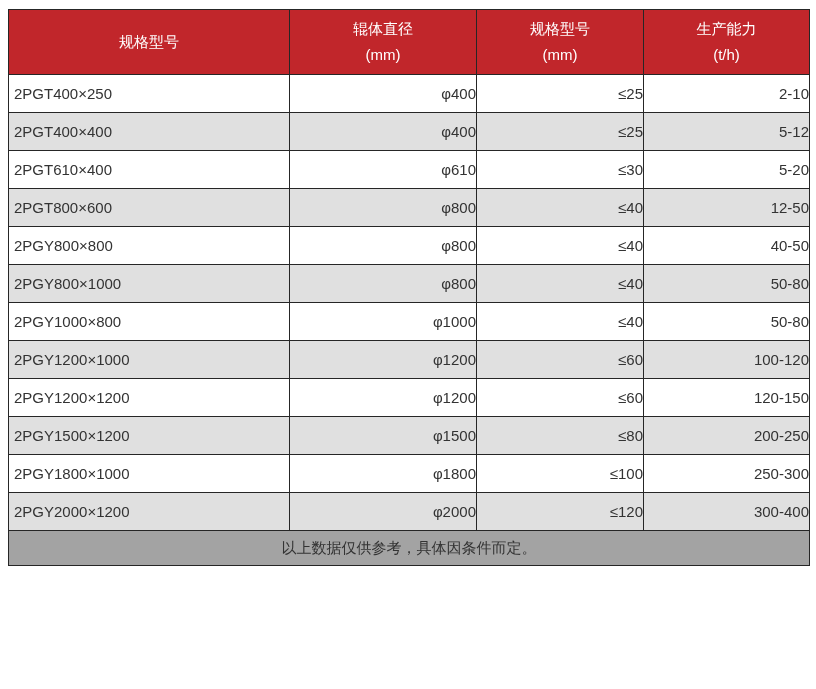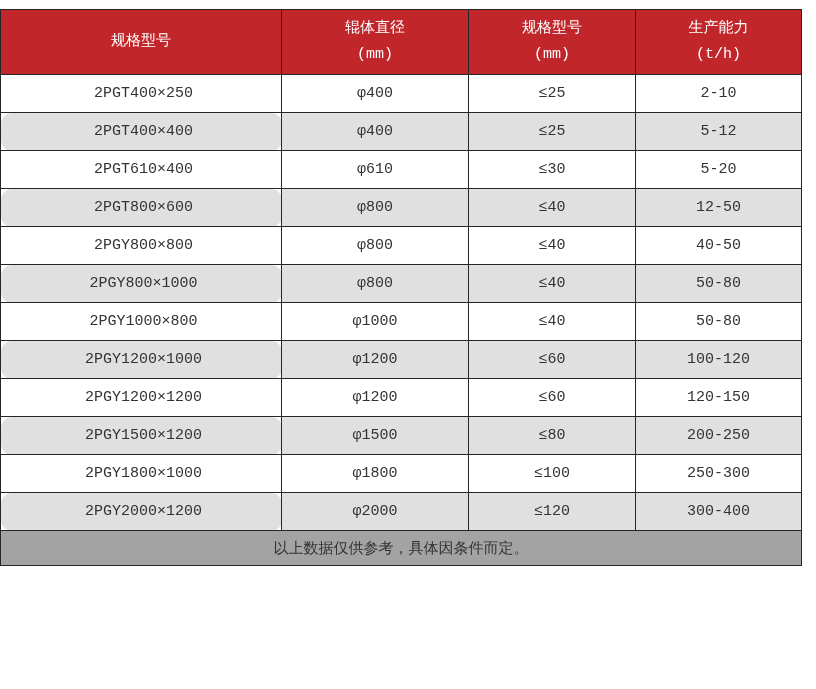--- a/index.html
+++ b/index.html
@@ -9,21 +9,21 @@
     --border:#262626;
     --text:#333333;
   }
   html,body{margin:0;padding:0;background:#ffffff;}
   body{
     width:816px;height:689px;
     font-family:"Liberation Sans","DejaVu Sans",sans-serif;
     color:var(--text);
     overflow:hidden;
   }
-  .page{padding:9px 7px 0 0;font-family:Liberation Mono, monospace;}
+  .page{padding:9px 7px 0 8px;}
   table.spec-table{
     border-collapse:collapse;
     width:801px;
     table-layout:fixed;
   }
   .spec-table th,.spec-table td{
     border:1px solid var(--border);
     font-size:15px;
     font-weight:normal;
     text-align:center;
@@ -31,26 +31,25 @@
     padding:0;
     overflow:hidden;
     white-space:nowrap;
   }
   .spec-table thead th{
     background:var(--header-bg);
     color:var(--header-text);
     height:64px;
   }
   .spec-table thead th .hline{line-height:26px;}
-  .spec-table tbody td{height:37px;}
+  .spec-table tbody td{height:37px;text-align:right;}
   .spec-table tbody tr:nth-child(even) td{background:var(--row-alt-bg);}
   .spec-table tbody td.col-model{
-    text-align:center;
+    text-align:left;
     padding-left:5px;
-    border-radius:11px;
   }
   .spec-table tfoot td{
     height:34px;
     text-align:center;
     background:#a3a3a3;
   }
 </style>
 </head>
 <body>
 

